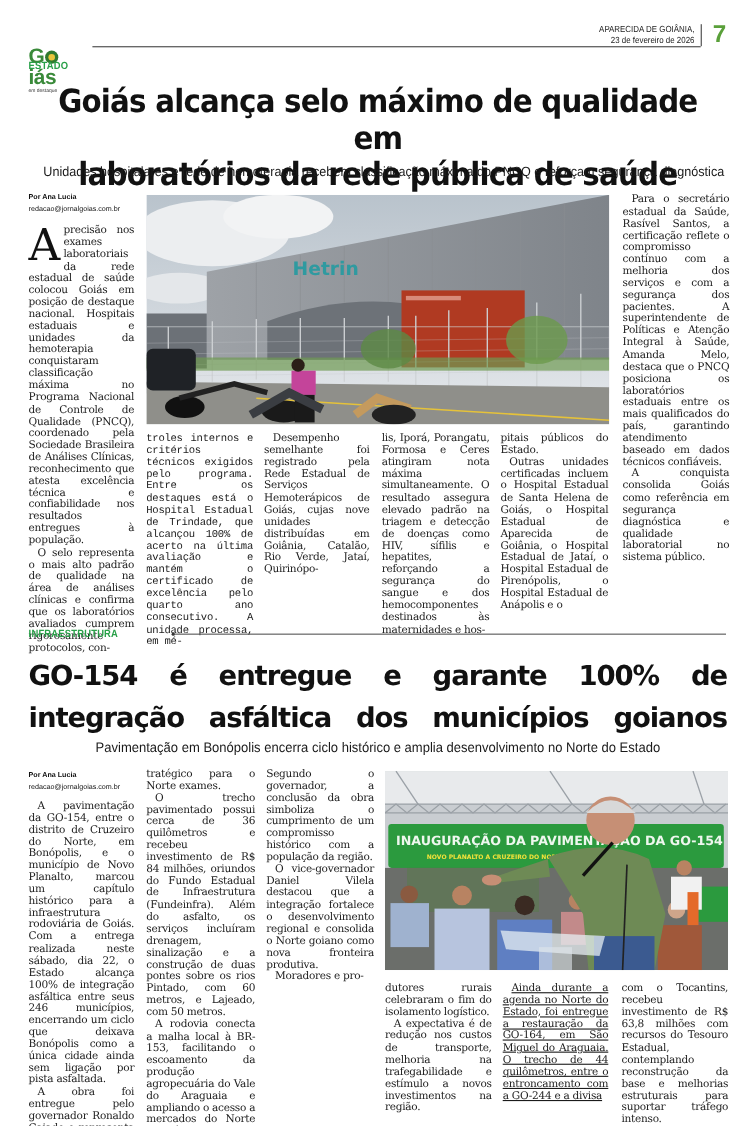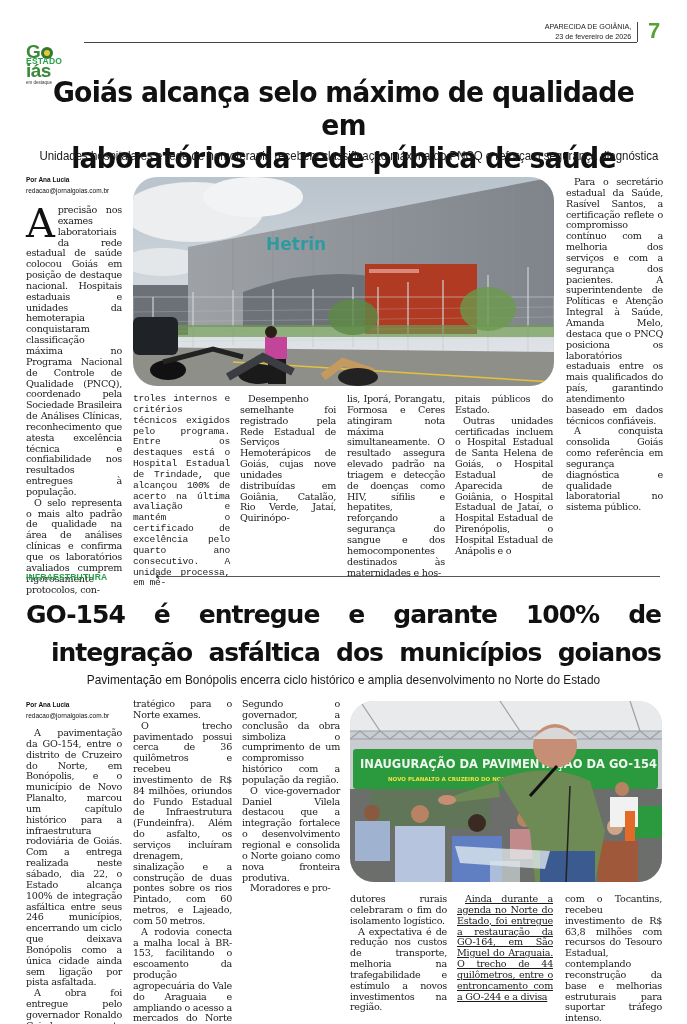--- a/index.html
+++ b/index.html
@@ -23,21 +23,21 @@
   .deck { position: absolute; left: 20px; right: 20px; text-align: center; font-family: "Liberation Sans", sans-serif; font-size: 12.2px; color: #1a1a1a; transform: scaleX(0.94); transform-origin: center; white-space: nowrap; }
 
   .byline { position: absolute; font-family: "Liberation Sans", sans-serif; font-size: 6.5px; line-height: 11px; color: #111; }
   .byline b { font-weight: 700; }
 
   .col { position: absolute; font-family: "DejaVu Serif", serif; font-size: 9.6px; line-height: 10.85px; text-align: justify; color: #1b1b1b; hyphens: manual; letter-spacing: -0.25px; }
   .col p { text-indent: 8px; }
   .col p.noind { text-indent: 0; }
   .dropcap { float: left; font-family: "DejaVu Serif", serif; font-size: 40px; line-height: 31px; margin: 3px 3px 0 0; color: #111; }
 
-  .photo { position: absolute; overflow: hidden; border-radius: 24px; }
+  .photo { position: absolute; overflow: hidden; }
 
   .rule-line { position: absolute; height: 1px; background: #555; }
   .rule-dot { position: absolute; width: 3px; height: 3px; border-radius: 50%; background: #333; }
 </style>
 </head>
 <body>
 
 <div class="masthead">
   <div class="logo-word">G<span class="logo-o"></span>iás</div>
   <div class="logo-sub">em destaque</div>
@@ -159,21 +159,21 @@
   <p>Para o secretário estadual da Saúde, Rasível Santos, a certificação reflete o compromisso contínuo com a melhoria dos serviços e com a segurança dos pacientes. A superintendente de Políticas e Atenção Integral à Saúde, Amanda Melo, destaca que o PNCQ posiciona os laboratórios estaduais entre os mais qualificados do país, garantindo atendimento baseado em dados técnicos confiáveis.</p>
   <p>A conquista consolida Goiás como referência em segurança diagnóstica e qualidade laboratorial no sistema público.</p>
 </div>
 
 <div class="section-tag" style="left:26px; top:571px;">INFRAESTRUTURA</div>
 <div class="rule-dot" style="left:156px; top:575px;"></div>
 <div class="rule-line" style="left:158px; right:27px; top:576px;"></div>
 
 <div class="headline" style="top:596px; font-size:25px; line-height:38px; text-align:justify; text-align-last:justify; left:26px; right:26px; transform:none; letter-spacing:-1px;">
   <div style="text-align:justify; text-align-last:justify; word-spacing:6px;">GO-154 é entregue e garante 100% de</div>
-  <div style="text-align:justify; text-align-last:justify;margin-left:25px;">integração asfáltica dos municípios goianos</div>
+  <div style="text-align:justify; text-align-last:justify;">integração asfáltica dos municípios goianos</div>
 </div>
 <div class="deck" style="top:673px; font-size:12.6px;">Pavimentação em Bonópolis encerra ciclo histórico e amplia desenvolvimento no Norte do Estado</div>
 
 <div class="byline" style="left:26px; top:699px;">
   <div><b>Por Ana Lucia</b></div>
   <div>redacao@jornalgoias.com.br</div>
 </div>
 
 <div class="photo" style="left:350px; top:701px; width:312px; height:181px;">
   <svg width="312" height="181" viewBox="0 0 312 181">

